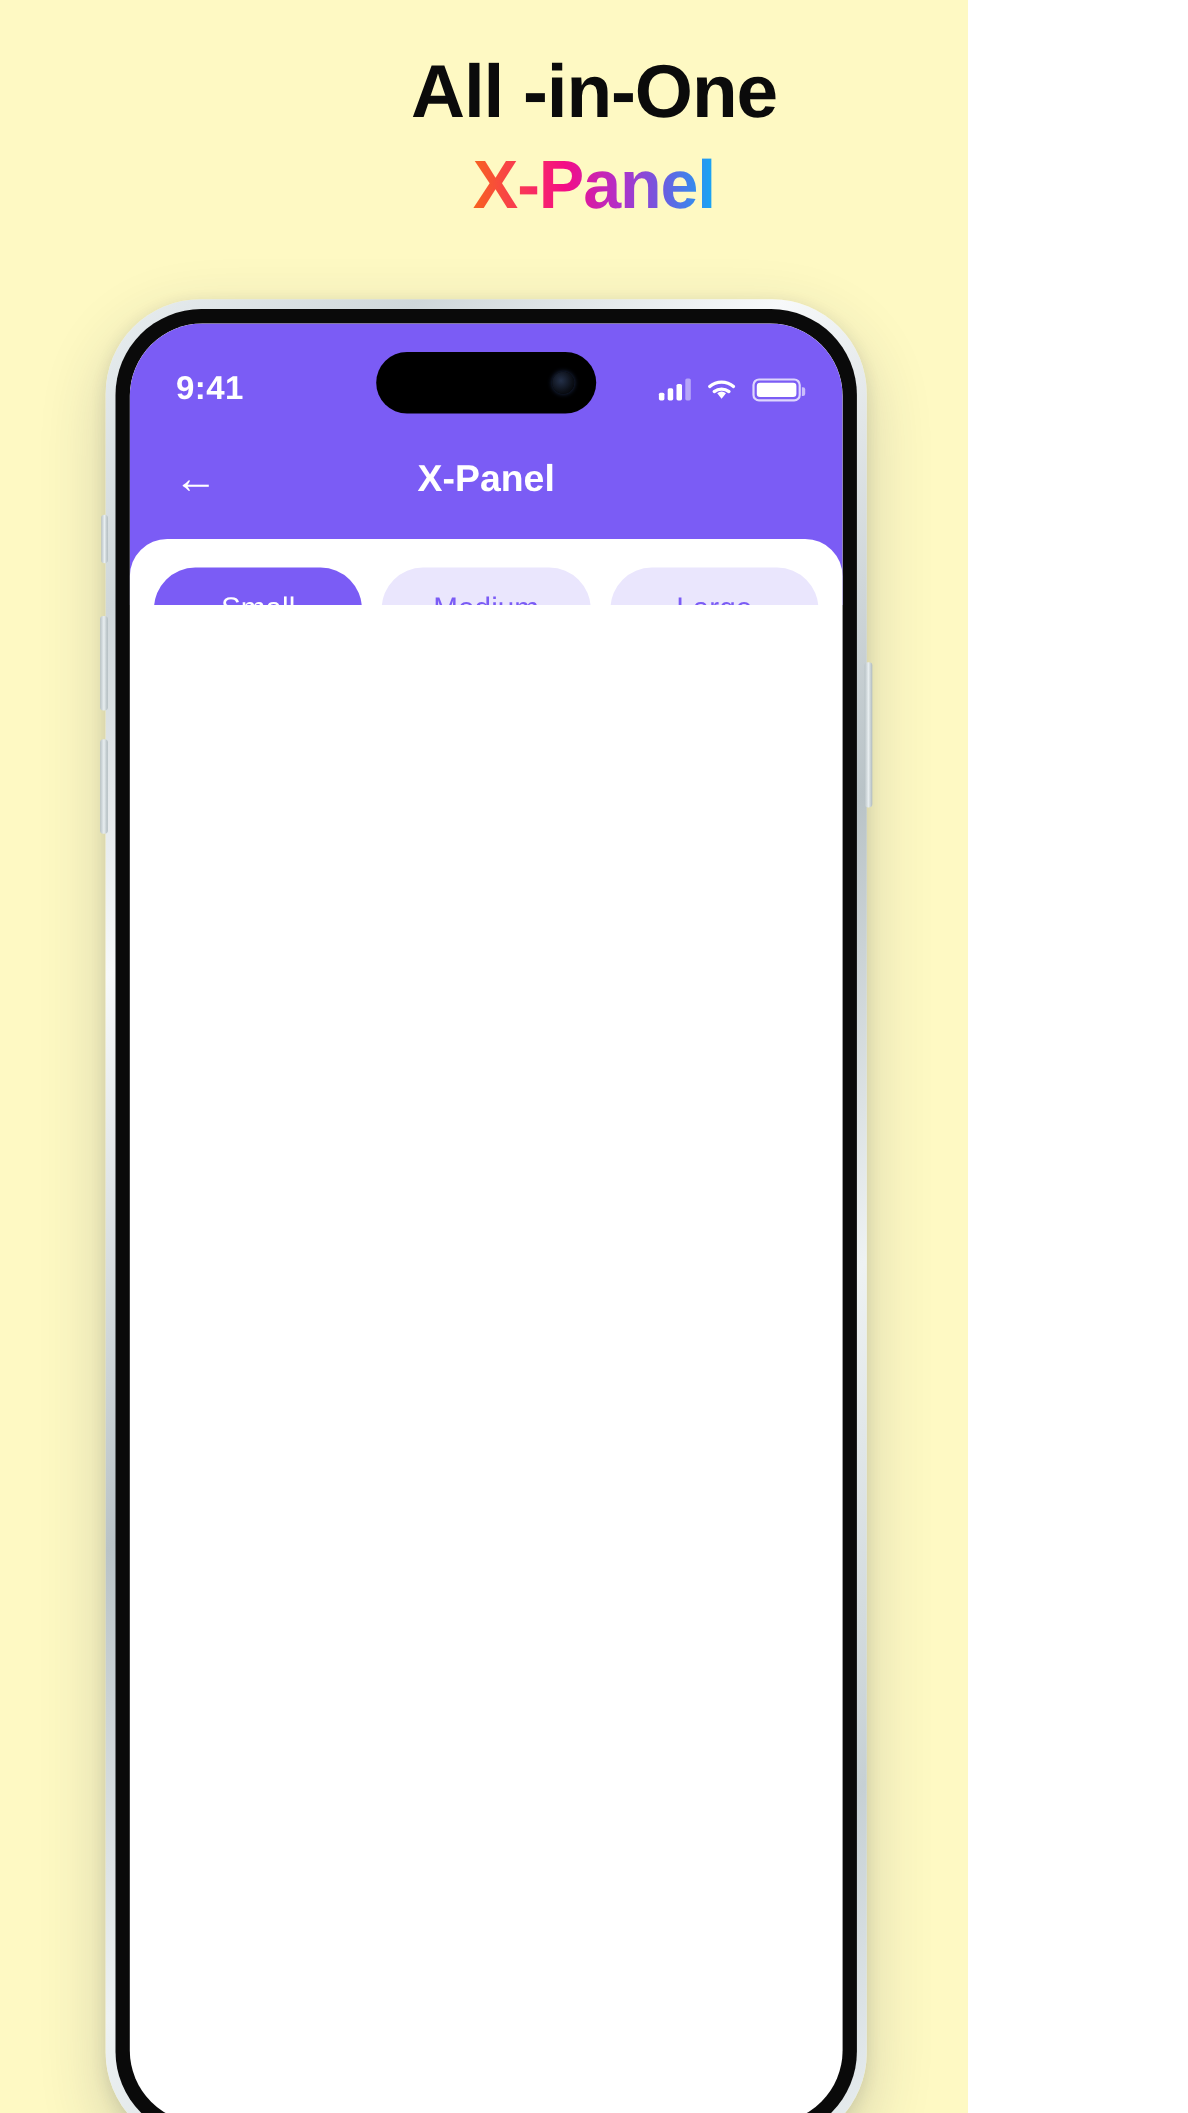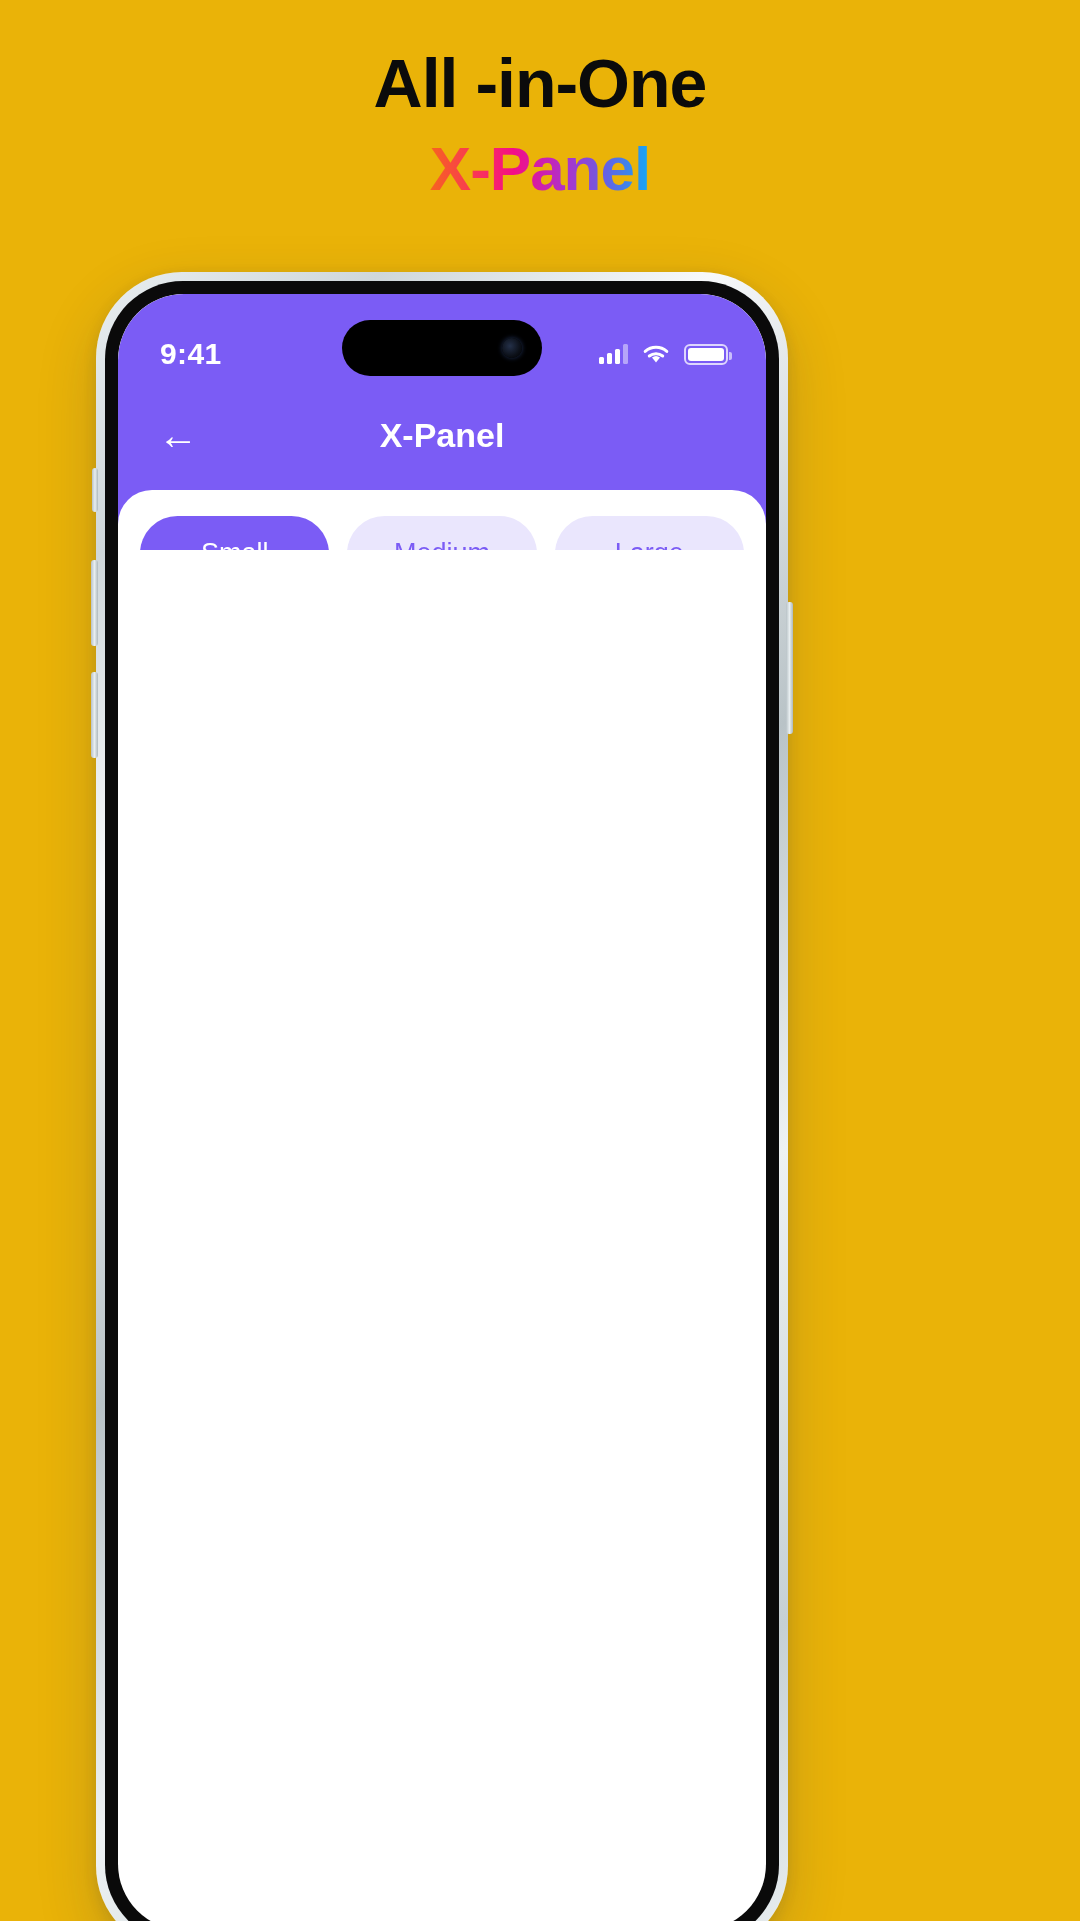--- a/index.html
+++ b/index.html
@@ -2,21 +2,21 @@
 <html><head>
 <meta charset="utf-8">
 <style>
   * { box-sizing: border-box; margin: 0; padding: 0; }
   html, body {
     width: 1080px; height: 1921px;
     background: #ffffff;
     font-family: "Liberation Sans", sans-serif;
     overflow: hidden;
   }
-  .page { position: relative; width: 1080px; height: 1921px; background:#eab308; }
+  .page { position: relative; width: 880px; height: 1921px; background:#fef9c3; }
 
   
   .headline-wrap { position:absolute; top:48px; left:0; width:1080px; text-align:center; }
   .headline {
     font-size: 68px; font-weight: 800; color:#0b0b0b;
     letter-spacing: -1px; line-height: 1.05;
   }
   .subhead {
     margin-top: 14px;
     font-size: 62px; font-weight: 800; letter-spacing:-1px;

